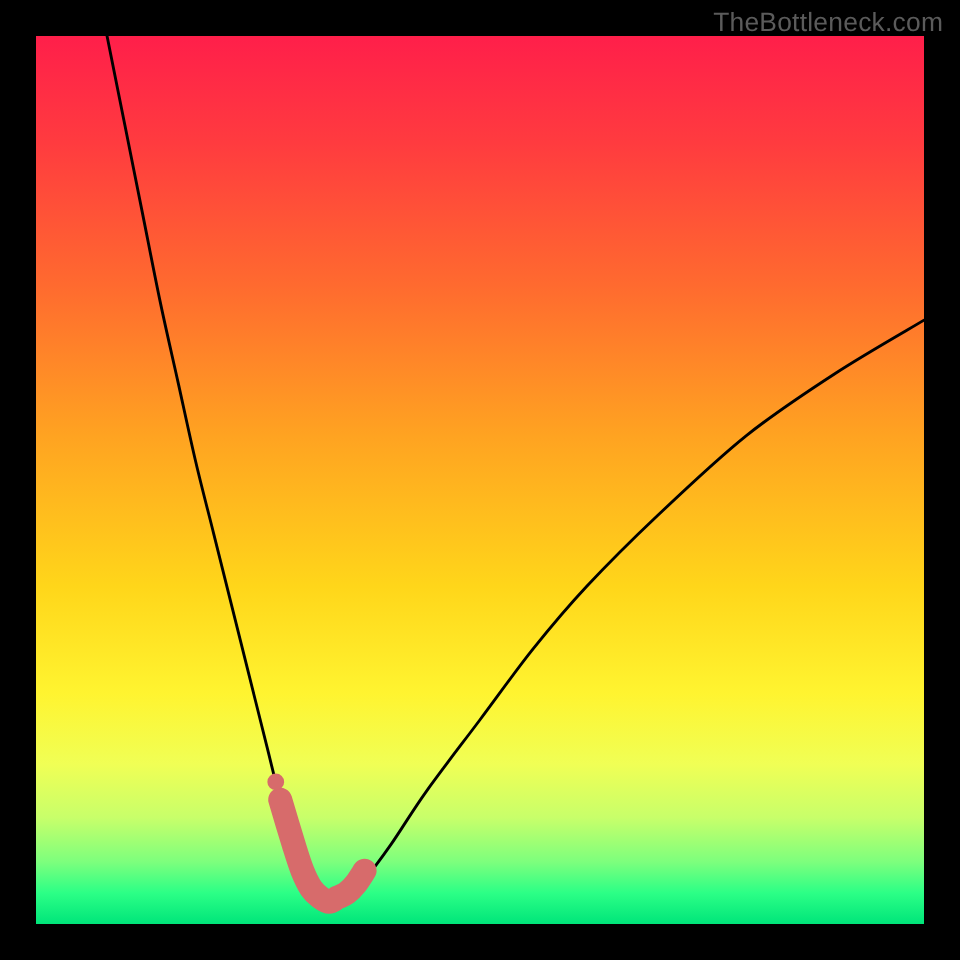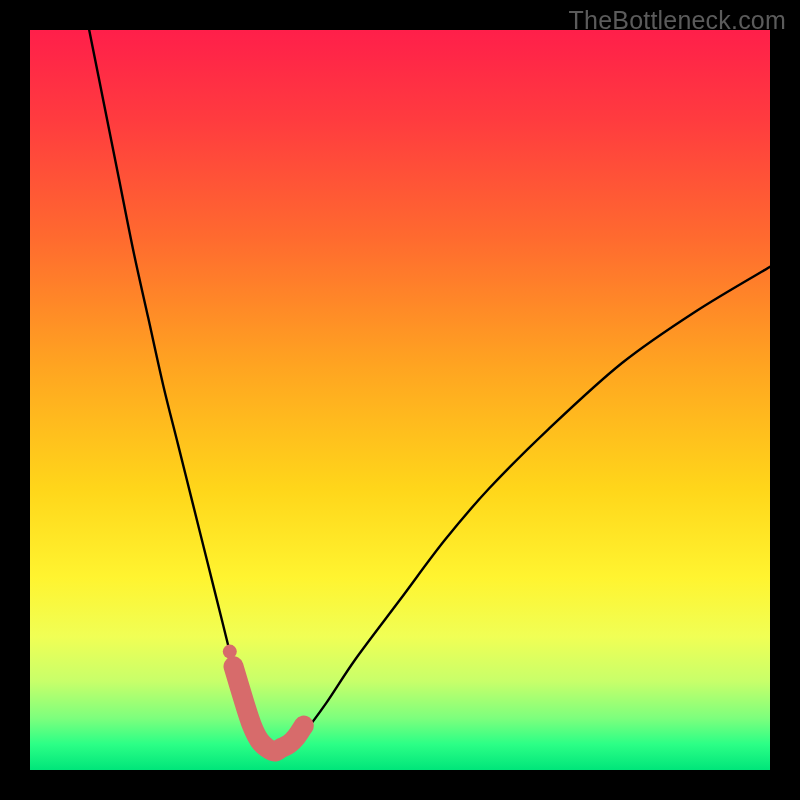--- a/index.html
+++ b/index.html
@@ -21,21 +21,21 @@
   }
   .gradient {
     position: absolute;
     inset: 0;
   }
   .watermark {
     position: absolute;
     top: 6px;
     right: 14px;
     color: #5b5b5b;
-    font-size: 25px;
+    font-size: 22px;
     font-weight: 500;
     letter-spacing: 0.2px;
     z-index: 5;
   }
   svg.plot {
     position: absolute;
     inset: 0;
     z-index: 2;
   }
 </style>

